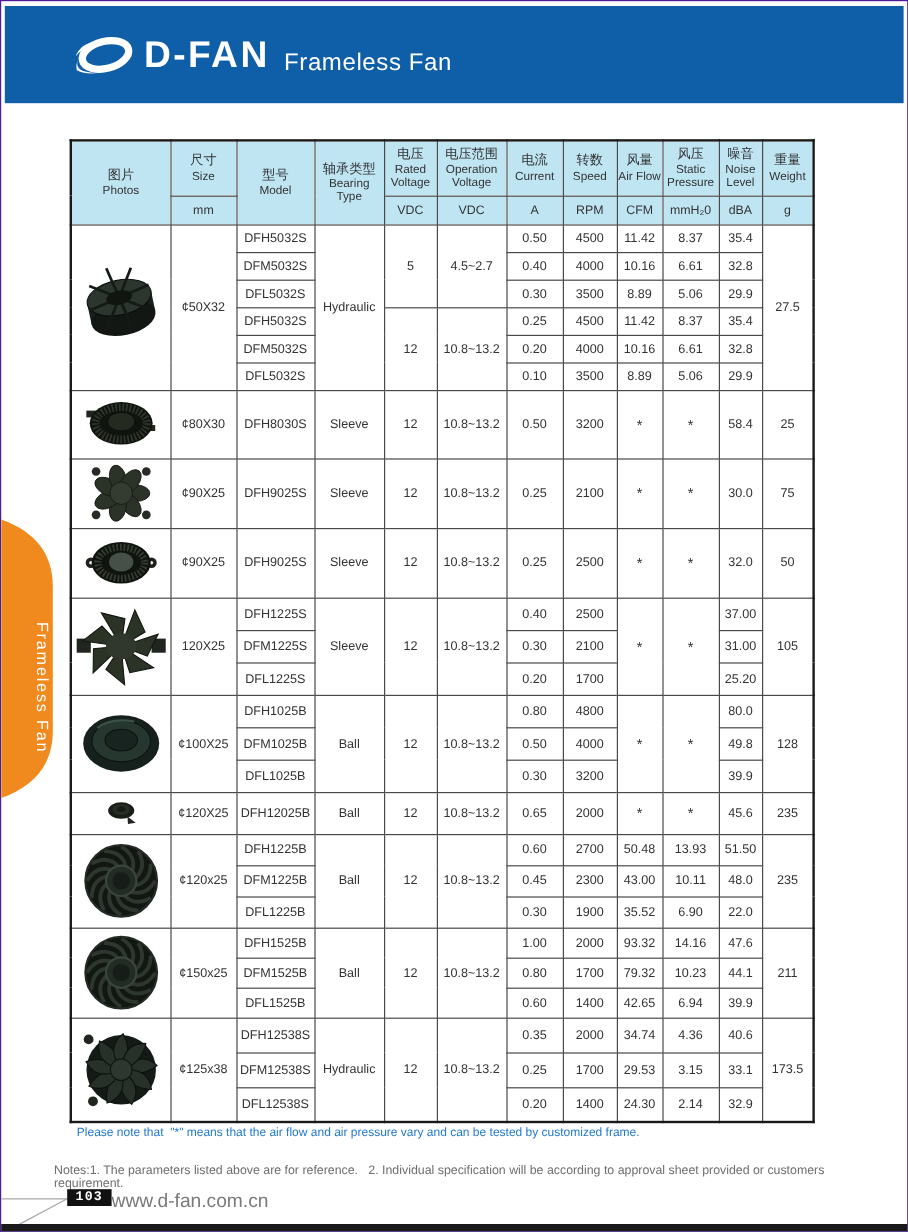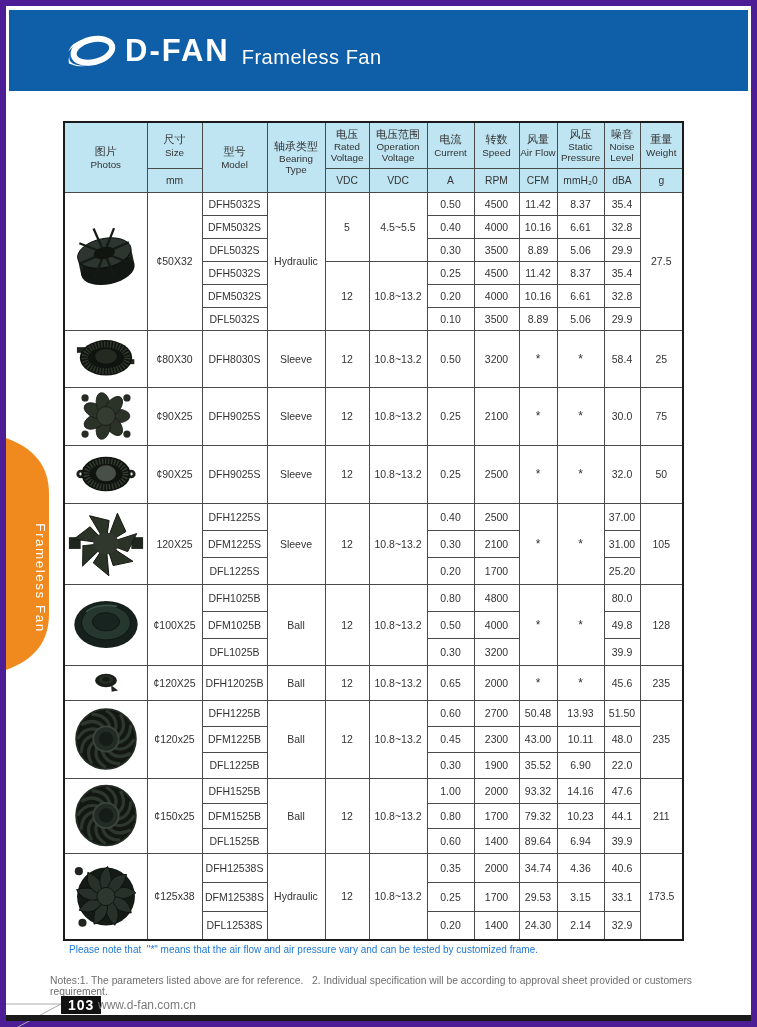--- a/index.html
+++ b/index.html
@@ -1,21 +1,21 @@
 <!DOCTYPE html>
 <html><head>
 <meta charset="utf-8">
 <style>
   html,body{margin:0;padding:0;}
   body{
     width:757px;height:1027px;position:relative;background:#fff;
     font-family:"Liberation Sans","DejaVu Sans",sans-serif;
     color:#333;overflow:hidden;
   }
-  .page{position:absolute;inset:0;border:6px solid #4c1d95;box-sizing:border-box;background:#fff;}
+  .page{position:absolute;inset:0;border:1px solid #4c1d95;box-sizing:border-box;background:#fff;}
 
   
   .topbar{
     position:absolute;left:3px;right:3px;top:4px;height:81px;
     background:#0f5fa8;display:flex;align-items:center;
   }
   .logo{display:flex;align-items:center;margin-left:52px;}
   .logo-mark{width:62px;height:44px;}
   .logo-text{
     color:#fff;font-size:31px;font-weight:bold;letter-spacing:2px;margin-left:2px;
@@ -61,24 +61,24 @@
     position:absolute;left:63px;top:938px;font-size:10px;color:#1f78cf;
     white-space:pre-wrap;
   }
   .notes{
     position:absolute;left:44px;top:969px;font-size:10.3px;color:#6e6e6e;
     white-space:pre-wrap;width:700px;
   }
   .footer-line{position:absolute;left:0;top:985px;width:200px;height:42px;}
   .page-badge{
     position:absolute;left:55px;top:990px;background:#111;color:#fff;
-    font-size:14px;font-weight:bold;padding:1px 7px;letter-spacing:1px;
+    font-size:11px;font-weight:bold;padding:1px 7px;letter-spacing:1px;font-family:Liberation Mono, monospace;
   }
   .website{
-    position:absolute;left:92px;top:992px;font-size:12px;color:#7a7a7a;
+    position:absolute;left:92px;top:992px;font-size:16px;color:#7a7a7a;
   }
   .bottom-bar{
     position:absolute;left:0;right:0;bottom:0;height:6px;background:#1a1a1a;
   }
 </style>
 </head>
 <body>
 
 <div class="page">
 
@@ -214,21 +214,21 @@
                   <line x1="42" y1="27" x2="71" y2="21" stroke="#141a15" stroke-width="2.5"></line>
                 </g>
                 <ellipse cx="42" cy="27" rx="12" ry="6.5" fill="#10150f"></ellipse>
               </g>
             </svg>
           </td>
           <td rowspan="6">¢50X32</td>
           <td>DFH5032S</td>
           <td rowspan="6">Hydraulic</td>
           <td rowspan="3">5</td>
-          <td rowspan="3">4.5~5.5</td>
+          <td rowspan="3">4.5~2.7</td>
           <td>0.50</td>
           <td>4500</td>
           <td>11.42</td>
           <td>8.37</td>
           <td>35.4</td>
           <td rowspan="6">27.5</td>
         </tr>
         <tr style="height: 23px;">
           <td>DFM5032S</td>
           <td>0.40</td>
@@ -602,21 +602,21 @@
           <td>0.80</td>
           <td>1700</td>
           <td>79.32</td>
           <td>10.23</td>
           <td>44.1</td>
         </tr>
         <tr style="height: 25px;">
           <td>DFL1525B</td>
           <td>0.60</td>
           <td>1400</td>
-          <td>89.64</td>
+          <td>42.65</td>
           <td>6.94</td>
           <td>39.9</td>
         </tr>
         <tr style="height: 29px;">
           <td rowspan="3" class="photo-cell">
             <svg viewBox="0 0 84 72" width="76" height="81" preserveAspectRatio="xMidYMid meet">
               <circle cx="12" cy="8" r="4.5" fill="#20261f"></circle>
               <circle cx="16" cy="65" r="4.5" fill="#20261f"></circle>
               <circle cx="42" cy="36" r="32" fill="#141a15"></circle>
               <g transform="rotate(0 42 36)">

